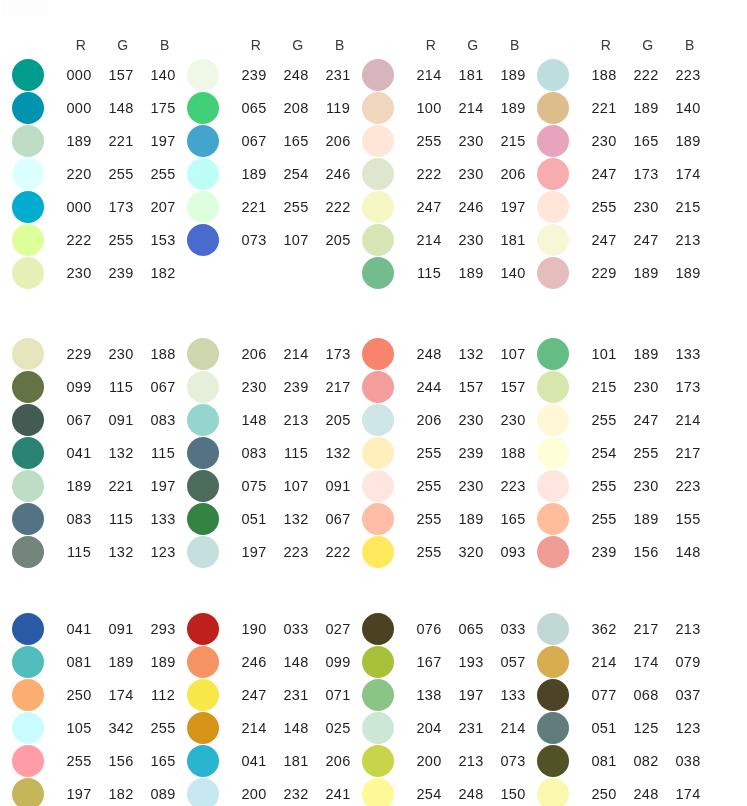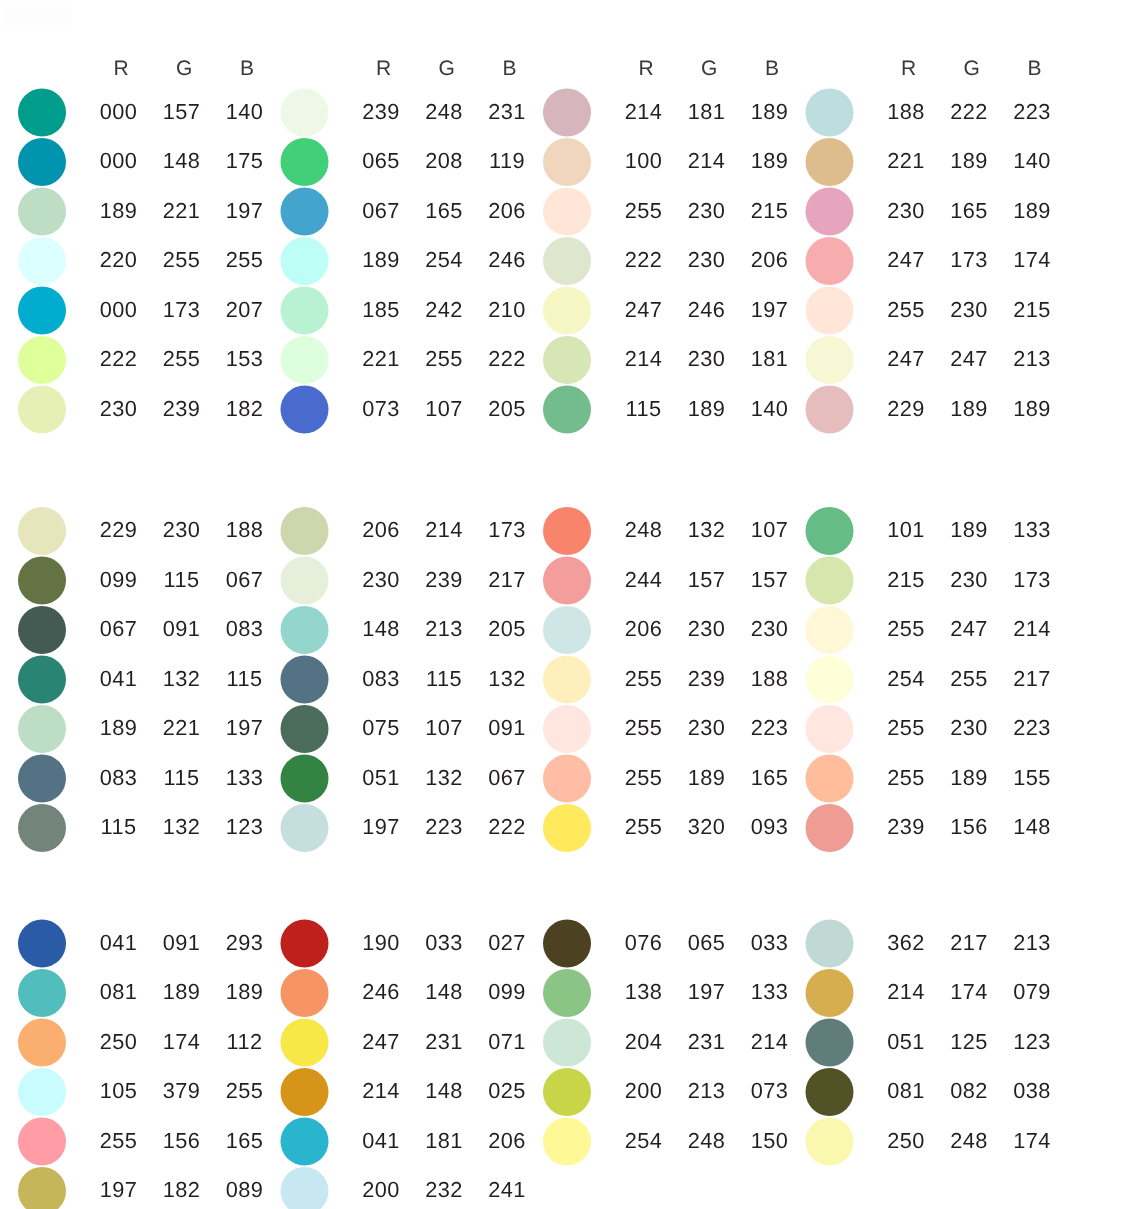--- a/index.html
+++ b/index.html
@@ -176,28 +176,20 @@
           </div>
           <div class="swatch-row">
             <div class="swatch" style="background: rgb(189, 254, 246);"></div>
             <div class="rgb-values">
               <div class="vcell">189</div>
               <div class="vcell">254</div>
               <div class="vcell">246</div>
             </div>
           </div>
           <div class="swatch-row">
-            <div class="swatch" style="background: rgb(185, 242, 210);"></div>
-            <div class="rgb-values">
-              <div class="vcell">185</div>
-              <div class="vcell">242</div>
-              <div class="vcell">210</div>
-            </div>
-          </div>
-          <div class="swatch-row">
             <div class="swatch" style="background: rgb(221, 255, 222);"></div>
             <div class="rgb-values">
               <div class="vcell">221</div>
               <div class="vcell">255</div>
               <div class="vcell">222</div>
             </div>
           </div>
           <div class="swatch-row">
             <div class="swatch" style="background: rgb(73, 107, 205);"></div>
             <div class="rgb-values">
@@ -591,21 +583,21 @@
             <div class="rgb-values">
               <div class="vcell">250</div>
               <div class="vcell">174</div>
               <div class="vcell">112</div>
             </div>
           </div>
           <div class="swatch-row">
             <div class="swatch" style="background: rgb(201, 252, 255);"></div>
             <div class="rgb-values">
               <div class="vcell">105</div>
-              <div class="vcell">379</div>
+              <div class="vcell">342</div>
               <div class="vcell">255</div>
             </div>
           </div>
           <div class="swatch-row">
             <div class="swatch" style="background: rgb(255, 156, 165);"></div>
             <div class="rgb-values">
               <div class="vcell">255</div>
               <div class="vcell">156</div>
               <div class="vcell">165</div>
             </div>
@@ -672,20 +664,28 @@
         <div class="palette-column">
           <div class="swatch-row">
             <div class="swatch" style="background: rgb(76, 65, 33);"></div>
             <div class="rgb-values">
               <div class="vcell">076</div>
               <div class="vcell">065</div>
               <div class="vcell">033</div>
             </div>
           </div>
           <div class="swatch-row">
+            <div class="swatch" style="background: rgb(167, 193, 57);"></div>
+            <div class="rgb-values">
+              <div class="vcell">167</div>
+              <div class="vcell">193</div>
+              <div class="vcell">057</div>
+            </div>
+          </div>
+          <div class="swatch-row">
             <div class="swatch" style="background: rgb(138, 197, 133);"></div>
             <div class="rgb-values">
               <div class="vcell">138</div>
               <div class="vcell">197</div>
               <div class="vcell">133</div>
             </div>
           </div>
           <div class="swatch-row">
             <div class="swatch" style="background: rgb(204, 231, 214);"></div>
             <div class="rgb-values">
@@ -719,20 +719,28 @@
               <div class="vcell">217</div>
               <div class="vcell">213</div>
             </div>
           </div>
           <div class="swatch-row">
             <div class="swatch" style="background: rgb(214, 174, 79);"></div>
             <div class="rgb-values">
               <div class="vcell">214</div>
               <div class="vcell">174</div>
               <div class="vcell">079</div>
+            </div>
+          </div>
+          <div class="swatch-row">
+            <div class="swatch" style="background: rgb(77, 68, 37);"></div>
+            <div class="rgb-values">
+              <div class="vcell">077</div>
+              <div class="vcell">068</div>
+              <div class="vcell">037</div>
             </div>
           </div>
           <div class="swatch-row">
             <div class="swatch" style="background: rgb(96, 125, 123);"></div>
             <div class="rgb-values">
               <div class="vcell">051</div>
               <div class="vcell">125</div>
               <div class="vcell">123</div>
             </div>
           </div>

